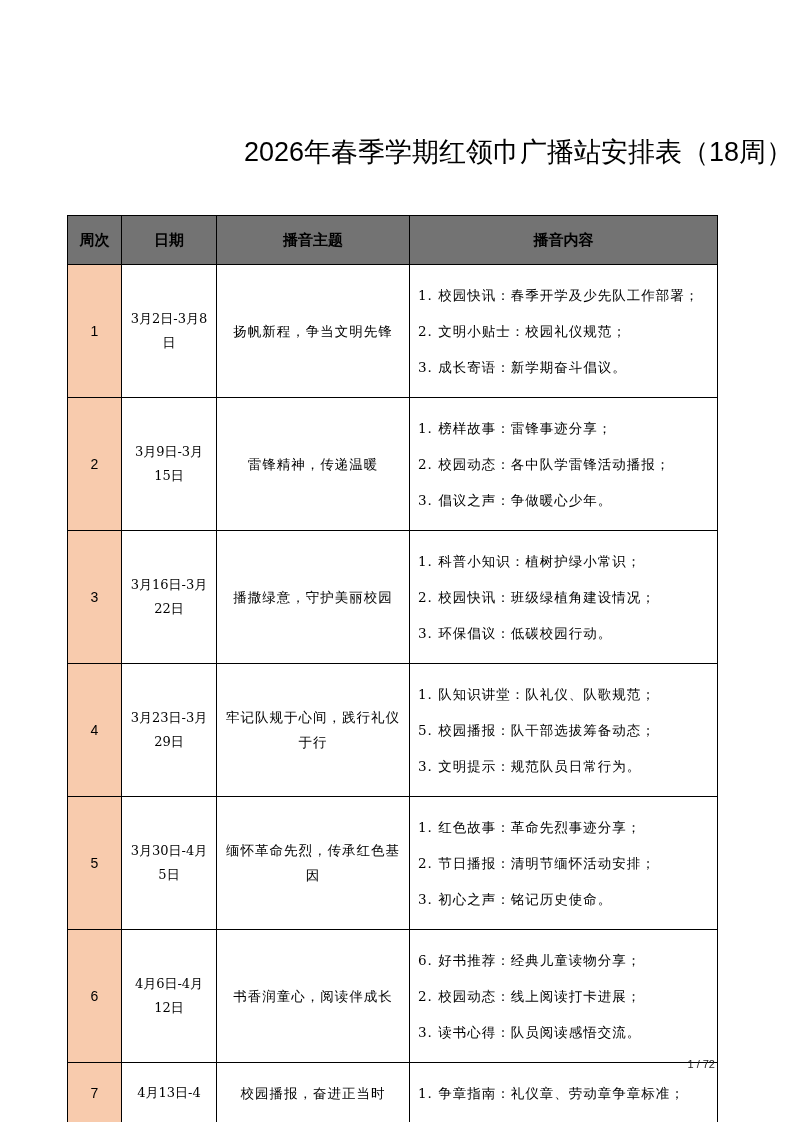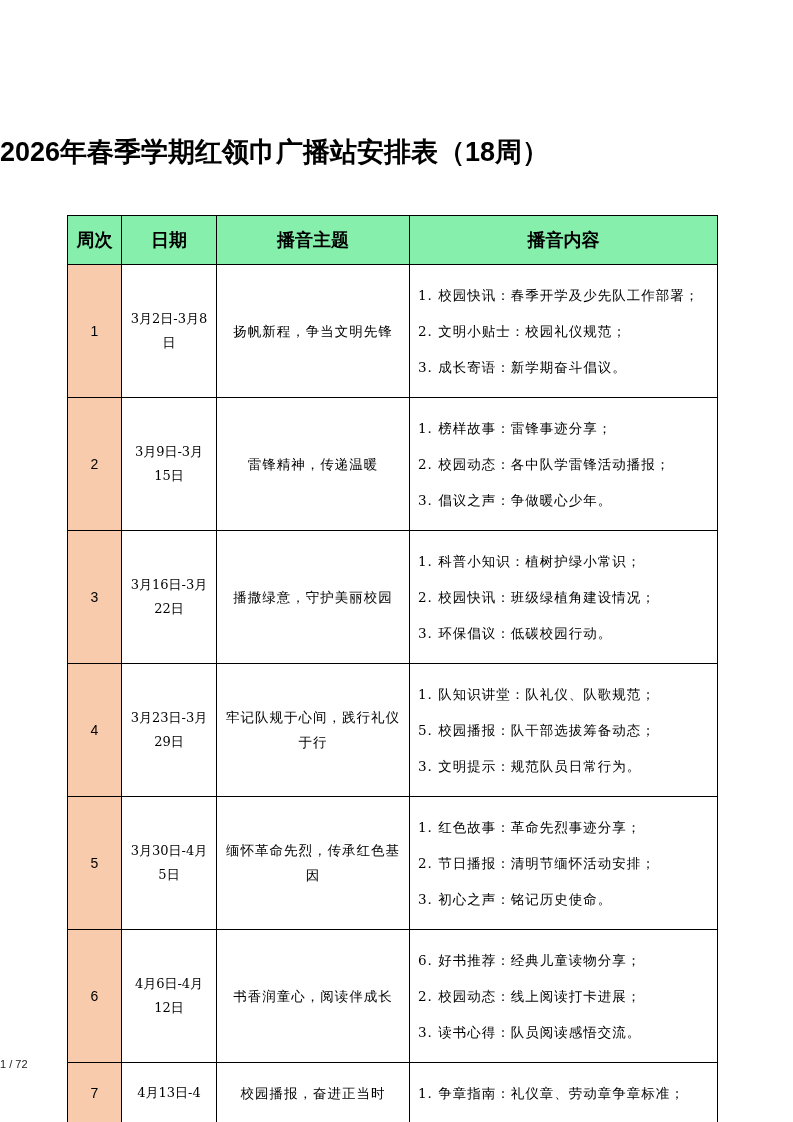--- a/index.html
+++ b/index.html
@@ -1,49 +1,49 @@
 <!DOCTYPE html>
 <html><head>
   <meta charset="utf-8">
   <style>
     html, body { margin: 0; padding: 0; background: #ffffff; }
     body { width: 793px; height: 1122px; position: relative; overflow: hidden; font-family: "DejaVu Serif", "Liberation Serif", serif; color: #000; }
     .page-title {
-      position: absolute; top: 128px; left: 0; width: 793px; text-align: left;
-      font-family: "Liberation Sans", "DejaVu Sans", sans-serif; font-weight: bold;
+      position: absolute; top: 128px; left: 0; width: 793px; text-align: right;
+      font-family: "Liberation Sans", "DejaVu Sans", sans-serif; font-weight: normal;
       font-size: 27px; letter-spacing: 0px; line-height: 48px;
     }
     table.schedule {
       position: absolute; top: 215px; left: 67px; width: 650px;
       border-collapse: collapse; table-layout: fixed;
     }
     table.schedule td, table.schedule th {
       border: 1px solid #000; padding: 0; vertical-align: middle;
     }
     col.c-week { width: 54px; }
     col.c-date { width: 95px; }
     col.c-theme { width: 193px; }
     col.c-content { width: 308px; }
     thead th {
-      background: #86efac; height: 48px;
-      font-family: "Liberation Sans", "DejaVu Sans", sans-serif; font-weight: bold; font-size: 18px;
+      background: #737373; height: 48px;
+      font-family: "Liberation Sans", "DejaVu Sans", sans-serif; font-weight: bold; font-size: 15px;
     }
     tbody td.week {
       background: #F8CBAD; text-align: center;
       font-family: "Liberation Sans", "DejaVu Sans", sans-serif; font-size: 14px;
     }
     tbody td.date { text-align: center; font-size: 13px; line-height: 24px; padding: 4px 6px; }
     tbody td.theme { text-align: center; font-size: 13.5px; line-height: 25px; padding: 0 8px; letter-spacing: 1px; margin-left: 26px; }
     tbody td.content { font-size: 13.5px; line-height: 24px; padding: 6px 8px 6px 8px; letter-spacing: 1px; }
     tbody tr.r-full { height: 113px; }
     tbody tr.r-last { height: 46px; }
     .item { margin: 12px 0; }
     .page-number {
-      position: absolute; top: 1058px; left: 0; width: 687px; text-align: left;
-      font-family: "Liberation Sans", "DejaVu Sans", sans-serif; font-size: 11px; color: #222;
+      position: absolute; top: 1058px; left: 0; width: 687px; text-align: right;
+      font-family: "Liberation Sans", "DejaVu Sans", sans-serif; font-size: 11px; color: #222; padding-left: 28px;
     }
   </style>
 </head>
 <body>
 
 <div class="page-title">2026年春季学期红领巾广播站安排表（18周）</div>
 
 <table class="schedule">
   <colgroup>
     <col class="c-week">

